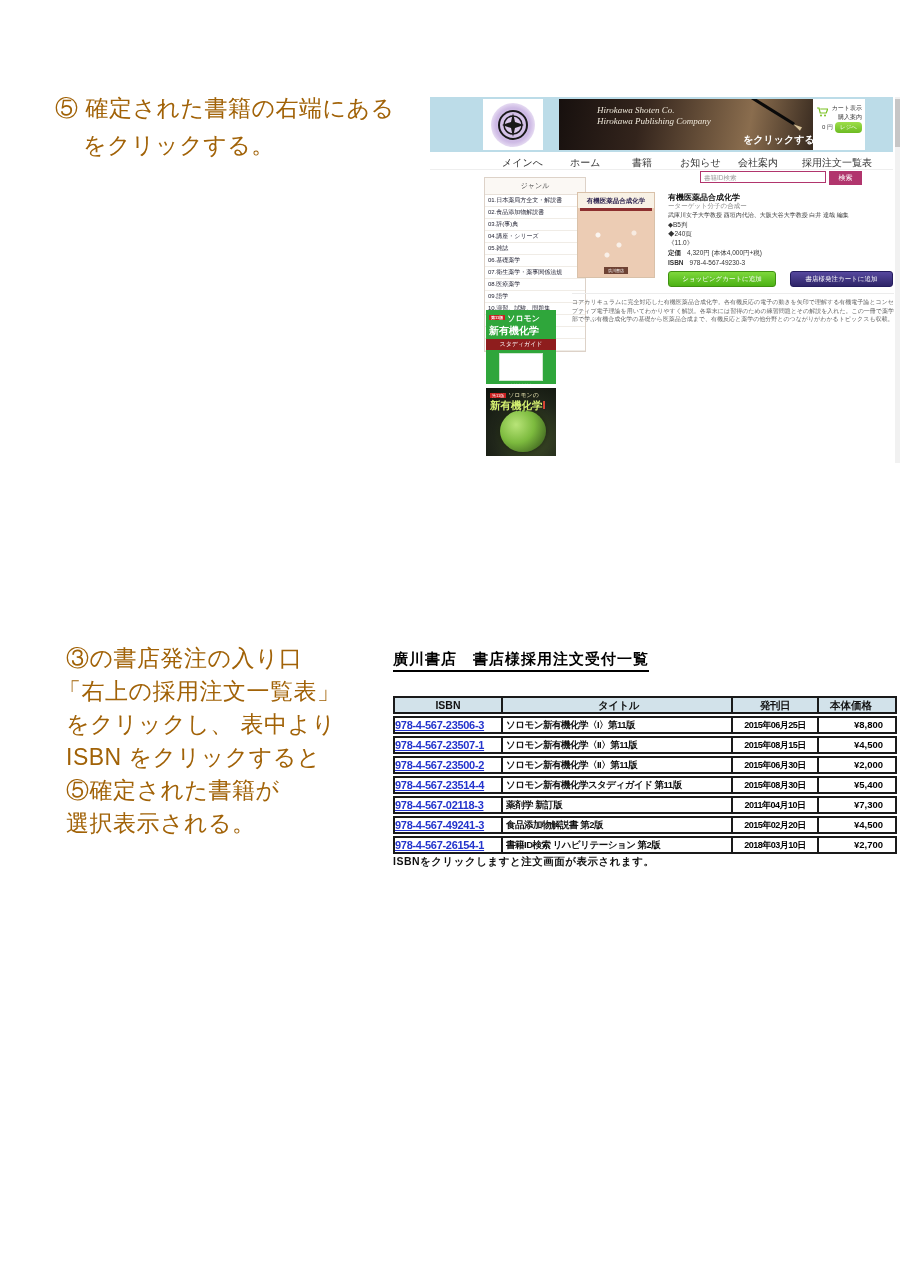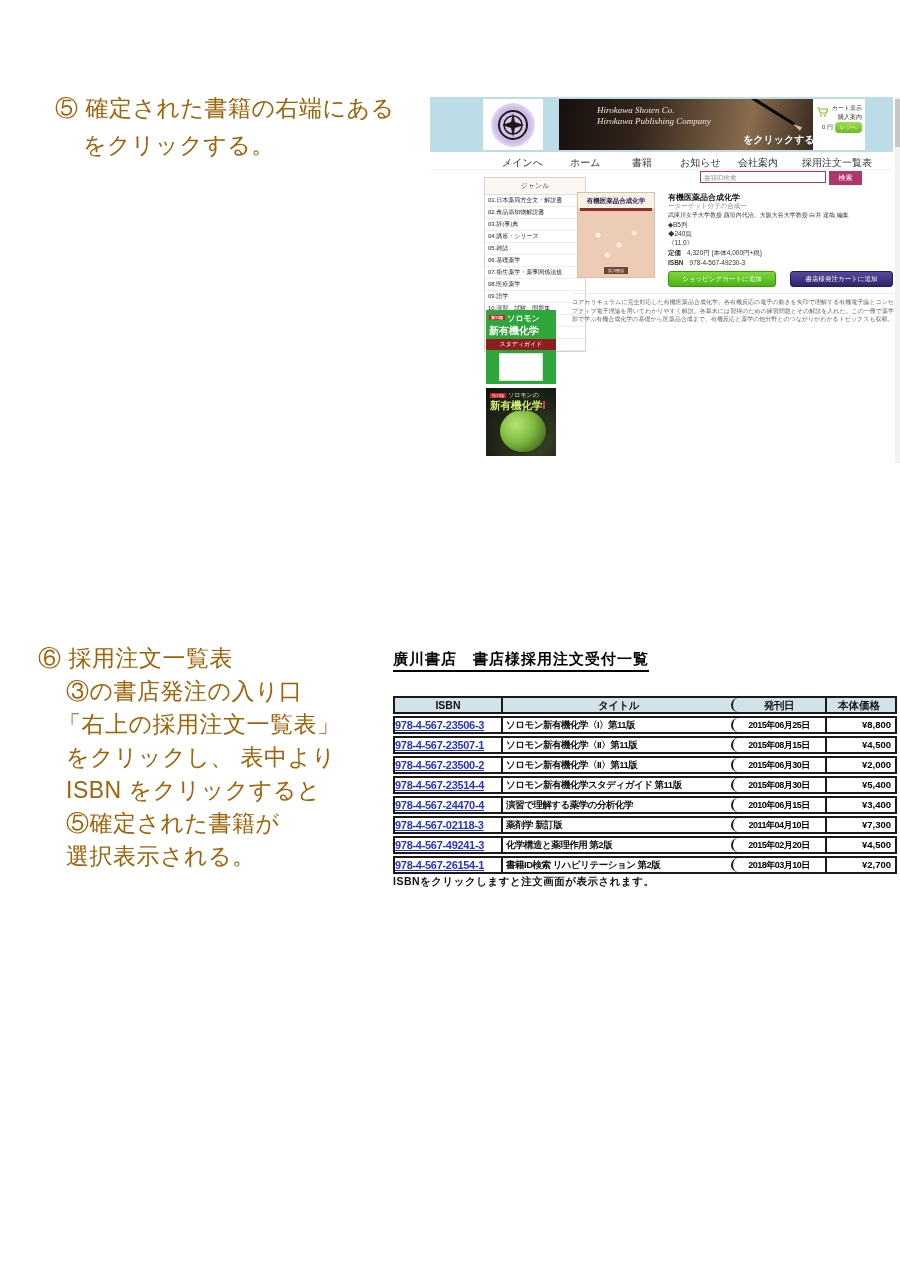--- a/index.html
+++ b/index.html
@@ -83,21 +83,21 @@
   .shot2{position:absolute;left:393px;top:650px;width:507px;}
   .ol-head{display:inline-block;font-size:15px;font-weight:bold;letter-spacing:1px;color:#000;border-bottom:2px solid #000;padding-bottom:1px;white-space:nowrap;}
   .ol-table{margin-top:24px;width:504px;}
   .orow{display:flex;border:2px solid #1a1a1a;background:#fff;margin-top:2px;height:14px;line-height:14px;font-weight:bold;}
   .orow.hd{background:#d2e2ea;margin-top:0;}
   .orow.hd .cell{font-size:10.5px;color:#111;text-align:center;}
   .cell{box-sizing:border-box;overflow:hidden;white-space:nowrap;}
   .cell + .cell{border-left:2px solid #1a1a1a;}
   .c-isbn{width:106px;font-size:11px;text-align:left;}
   .c-title{width:230px;font-size:9.5px;color:#111;padding-left:3px;letter-spacing:-.5px;}
-  .c-date{width:94px;font-size:9px;text-align:center;letter-spacing:-.5px;border-radius:7px;}
+  .c-date{width:86px;font-size:9px;text-align:center;letter-spacing:-.5px;}
   .c-price{width:70px;font-size:9.5px;text-align:right;padding-right:4px;}
   .orow .c-isbn a, .isbn-link{color:#2233cc;text-decoration:underline;letter-spacing:-.3px;}
   .ol-note{margin-top:1px;font-size:10.5px;font-weight:bold;color:#111;letter-spacing:.5px;}
 </style>
 </head>
 <body>
 
 <div class="canvas">
 
   <div class="step step5">
@@ -201,21 +201,20 @@
     <div class="btn-shop">ショッピングカートに追加</div>
     <div class="btn-order">書店様発注カートに追加</div>
     <div class="bdesc">コアカリキュラムに完全対応した有機医薬品合成化学。各有機反応の電子の動きを矢印で理解する有機電子論とコンセプティブ電子理論を用いてわかりやすく解説。各章末には習得のための練習問題とその解説を入れた。この一冊で薬学部で学ぶ有機合成化学の基礎から医薬品合成まで、有機反応と薬学の他分野とのつながりがわかるトピックスも収載。</div>
 
     <div class="sbar">
         <div class="thumb"></div>
       </div>
   </div>
 
   <div class="step step6">
-    <div>⑥ 採用注文一覧表</div>
     <div class="ind28">③の書店発注の入り口</div>
     <div class="ind20">「右上の採用注文一覧表」</div>
     <div class="ind28">をクリックし、 表中より</div>
     <div class="ind28">ISBN をクリックすると</div>
     <div class="ind28">⑤確定された書籍が</div>
     <div class="ind28">選択表示される。</div>
   </div>
 
   <div class="shot2">
     <div class="ol-head">廣川書店　書店様採用注文受付一覧</div>
@@ -246,34 +245,28 @@
         <div class="cell c-date">2015年06月30日</div>
         <div class="cell c-price">¥2,000</div>
       </div>
       <div class="orow">
         <div class="cell c-isbn"><span class="isbn-link">978-4-567-23514-4</span></div>
         <div class="cell c-title">ソロモン新有機化学スタディガイド 第11版</div>
         <div class="cell c-date">2015年08月30日</div>
         <div class="cell c-price">¥5,400</div>
       </div>
       <div class="orow">
-        <div class="cell c-isbn"><span class="isbn-link">978-4-567-24470-4</span></div>
-        <div class="cell c-title">演習で理解する薬学の分析化学</div>
-        <div class="cell c-date">2010年06月15日</div>
-        <div class="cell c-price">¥3,400</div>
-      </div>
-      <div class="orow">
         <div class="cell c-isbn"><span class="isbn-link">978-4-567-02118-3</span></div>
         <div class="cell c-title">薬剤学 新訂版</div>
         <div class="cell c-date">2011年04月10日</div>
         <div class="cell c-price">¥7,300</div>
       </div>
       <div class="orow">
         <div class="cell c-isbn"><span class="isbn-link">978-4-567-49241-3</span></div>
-        <div class="cell c-title">化学構造と薬理作用 第2版</div>
+        <div class="cell c-title">食品添加物解説書 第2版</div>
         <div class="cell c-date">2015年02月20日</div>
         <div class="cell c-price">¥4,500</div>
       </div>
       <div class="orow">
         <div class="cell c-isbn"><span class="isbn-link">978-4-567-26154-1</span></div>
         <div class="cell c-title">書籍ID検索 リハビリテーション 第2版</div>
         <div class="cell c-date">2018年03月10日</div>
         <div class="cell c-price">¥2,700</div>
       </div>
     </div>

